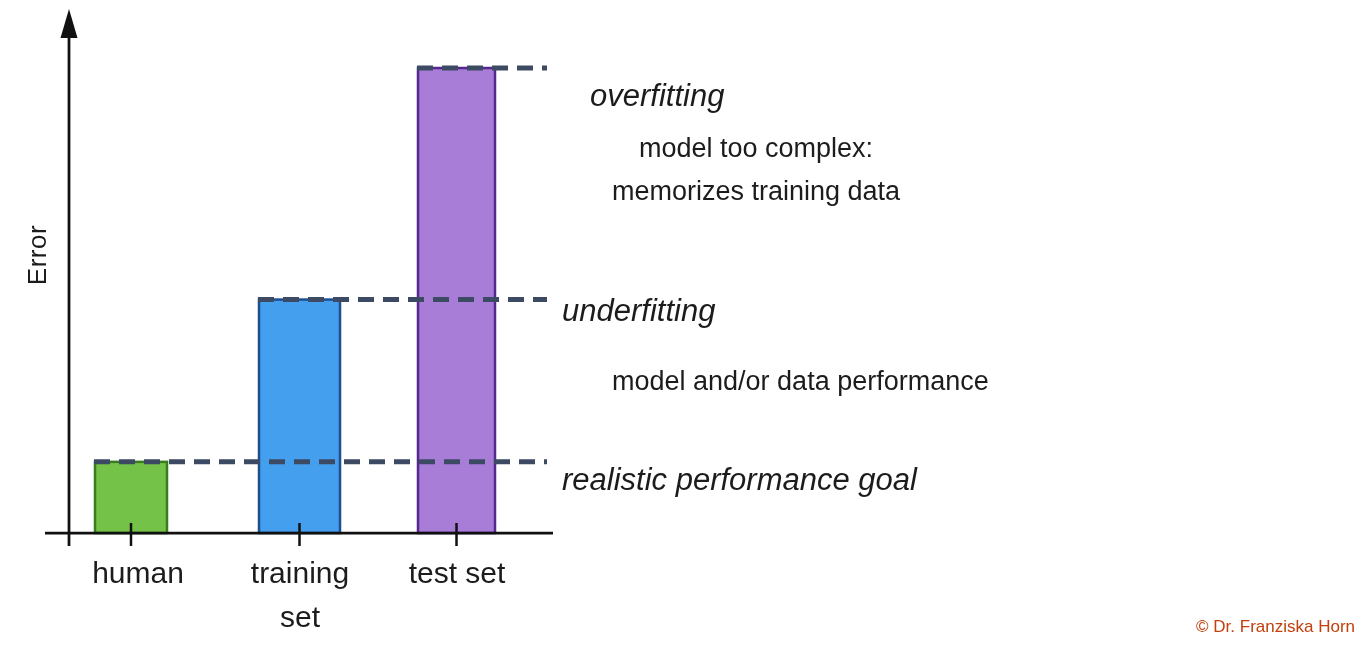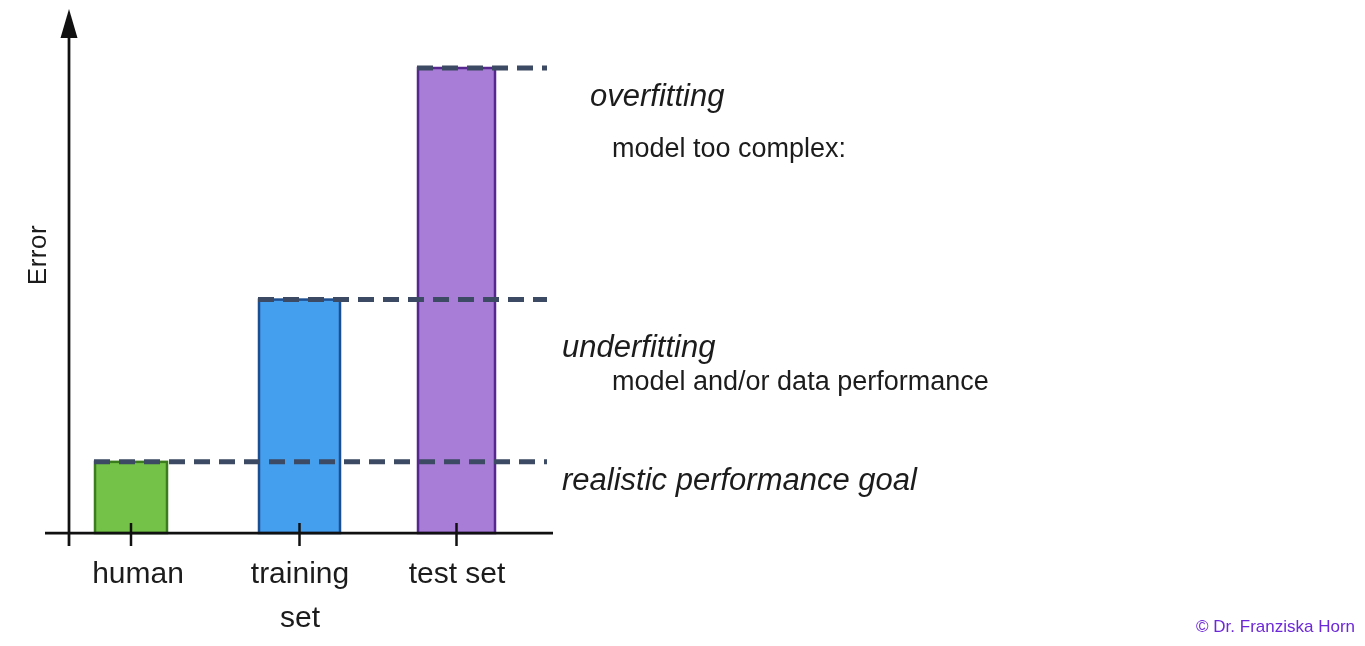--- a/index.html
+++ b/index.html
@@ -22,33 +22,33 @@
   }
   .xlabel.human    { left: 58px;  width: 160px; }
   .xlabel.training { left: 230px; width: 140px; }
   .xlabel.testset  { left: 367px; width: 180px; }
 
   .ann-title {
     position: absolute; left: 562px;
     font-size: 31px; font-style: italic; white-space: nowrap;
   }
   .ann-title.overfitting  { top: 78px; margin-left: 28px; }
-  .ann-title.underfitting { top: 329px; }
+  .ann-title.underfitting { top: 293px; }
   .ann-title.goal         { top: 462px; }
 
   .ann-body {
     position: absolute; left: 612px;
     font-size: 27px; line-height: 42.5px; white-space: nowrap;
   }
   .ann-body.overfitting  { top: 127px; text-align: center; }
   .ann-body.underfitting { top: 360px; }
 
   .copyright {
     position: absolute; right: 10px; top: 617px;
-    font-size: 17px; color: #6d28d9; white-space: nowrap;
+    font-size: 17px; color: #c2410c; white-space: nowrap;
   }
 </style>
 </head>
 <body>
 
 <div id="stage">
 
   <svg id="plot" viewBox="0 0 1365 646" xmlns="http://www.w3.org/2000/svg">
 
     <g id="gen-bars">
@@ -75,20 +75,21 @@
 
   <div class="ylabel">Error</div>
 
   <div class="xlabel human">human</div>
   <div class="xlabel training">training set</div>
   <div class="xlabel testset">test set</div>
 
   <div class="ann-title overfitting">overfitting</div>
   <div class="ann-body overfitting">
     <div>model too complex:</div>
+    <div>memorizes training data</div>
   </div>
 
   <div class="ann-title underfitting">underfitting</div>
   <div class="ann-body underfitting">
     <div>model and/or data performance</div>
   </div>
 
   <div class="ann-title goal">realistic performance goal</div>
 
   <div class="copyright">© Dr. Franziska Horn</div>

